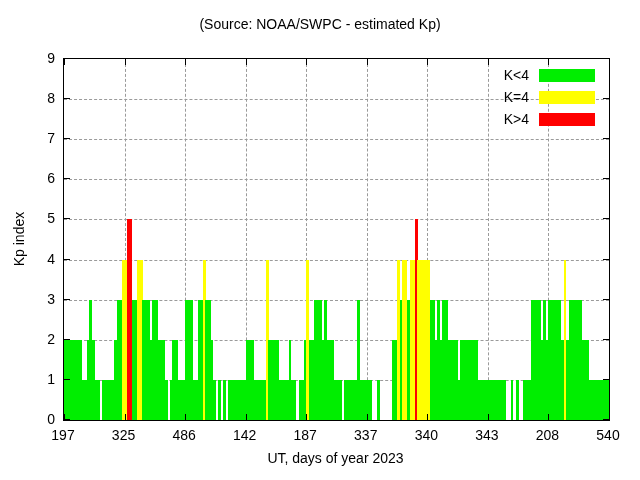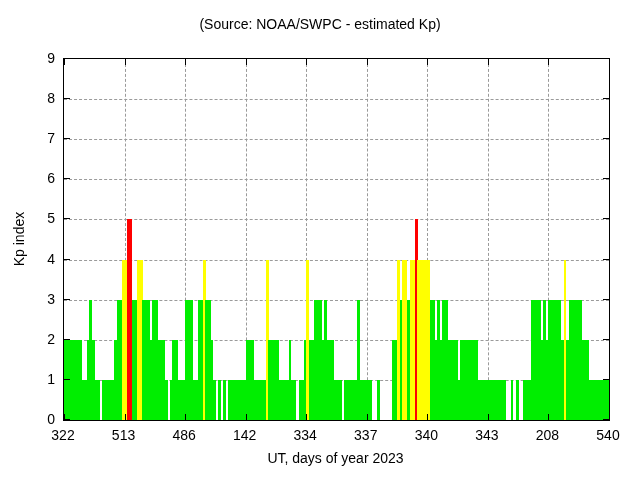--- a/index.html
+++ b/index.html
@@ -28,20 +28,34 @@
   .llab{font-size:14px;margin-right:10px;}
   .lswatch{width:56px;height:13px;}
 </style>
 </head>
 <body>
 
 <div id="stage">
   <div class="title">(Source: NOAA/SWPC - estimated Kp)</div>
   <div class="ylabel">Kp index</div>
   <div id="plot">
+    <div id="legend">
+      <div class="lrow">
+        <span class="llab">K&lt;4</span>
+        <span class="lswatch" style="background: rgb(0, 238, 0);"></span>
+      </div>
+      <div class="lrow">
+        <span class="llab">K=4</span>
+        <span class="lswatch" style="background: rgb(255, 255, 0);"></span>
+      </div>
+      <div class="lrow">
+        <span class="llab">K&gt;4</span>
+        <span class="lswatch" style="background: rgb(255, 0, 0);"></span>
+      </div>
+    </div>
   <div class="hgrid" style="top: 320.889px;"></div>
       <div class="hgrid" style="top: 280.778px;"></div>
       <div class="hgrid" style="top: 240.667px;"></div>
       <div class="hgrid" style="top: 200.556px;"></div>
       <div class="hgrid" style="top: 160.444px;"></div>
       <div class="hgrid" style="top: 120.333px;"></div>
       <div class="hgrid" style="top: 80.2222px;"></div>
       <div class="hgrid" style="top: 40.1111px;"></div>
       <div class="vgrid" style="left: 60.5556px;"></div>
       <div class="vgrid" style="left: 121.111px;"></div>
@@ -293,23 +307,23 @@
 <div class="ytlab" style="left: 23px; top: 410px;">0</div>
     <div class="ytlab" style="left: 23px; top: 369.889px;">1</div>
     <div class="ytlab" style="left: 23px; top: 329.778px;">2</div>
     <div class="ytlab" style="left: 23px; top: 289.667px;">3</div>
     <div class="ytlab" style="left: 23px; top: 249.556px;">4</div>
     <div class="ytlab" style="left: 23px; top: 209.444px;">5</div>
     <div class="ytlab" style="left: 23px; top: 169.333px;">6</div>
     <div class="ytlab" style="left: 23px; top: 129.222px;">7</div>
     <div class="ytlab" style="left: 23px; top: 89.1111px;">8</div>
     <div class="ytlab" style="left: 23px; top: 49px;">9</div>
-    <div class="xtlab" style="left: 41px; top: 427px;">322</div>
-    <div class="xtlab" style="left: 101.556px; top: 427px;">513</div>
+    <div class="xtlab" style="left: 41px; top: 427px;">197</div>
+    <div class="xtlab" style="left: 101.556px; top: 427px;">325</div>
     <div class="xtlab" style="left: 162.111px; top: 427px;">486</div>
     <div class="xtlab" style="left: 222.667px; top: 427px;">142</div>
-    <div class="xtlab" style="left: 283.222px; top: 427px;">334</div>
+    <div class="xtlab" style="left: 283.222px; top: 427px;">187</div>
     <div class="xtlab" style="left: 343.778px; top: 427px;">337</div>
     <div class="xtlab" style="left: 404.333px; top: 427px;">340</div>
     <div class="xtlab" style="left: 464.889px; top: 427px;">343</div>
     <div class="xtlab" style="left: 525.444px; top: 427px;">208</div>
     <div class="xtlab" style="left: 586px; top: 427px;">540</div>
   </div>
 
 </body></html>

